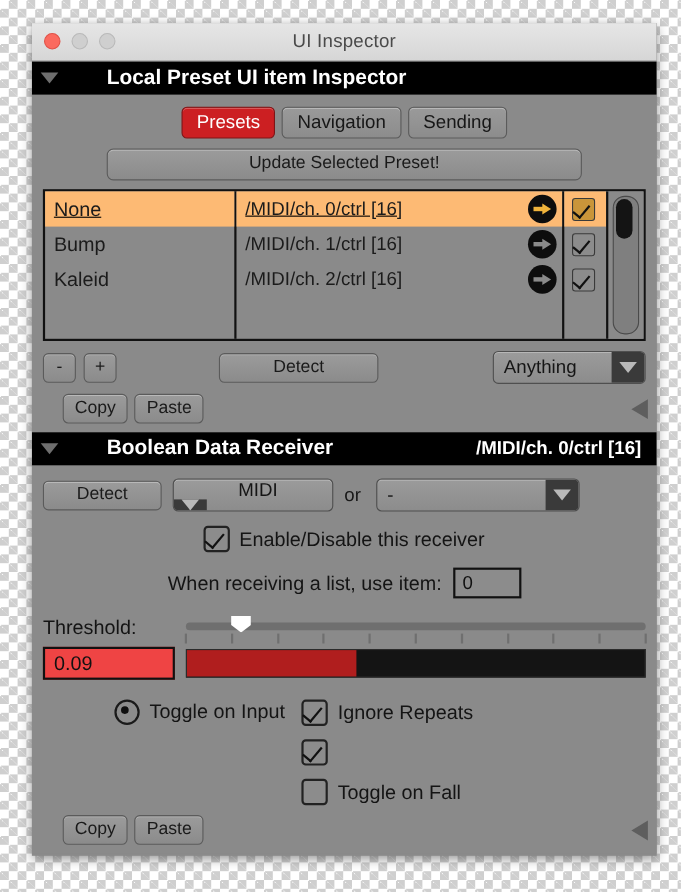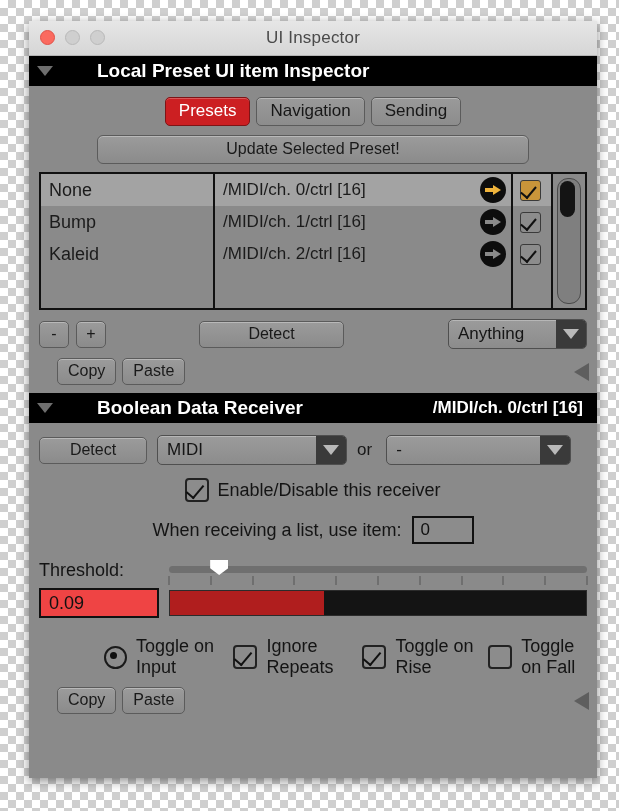--- a/index.html
+++ b/index.html
@@ -158,21 +158,21 @@
   .col-name   { width: 172px; border-right: 2px solid #111; }
   .col-path   { flex: 1; border-right: 2px solid #111; }
   .col-check  { width: 38px; }
   .rows { }
   .row {
     height: 32px;
     display: flex;
     align-items: center;
     box-sizing: border-box;
   }
-  .row.sel { background: #a3a3a3; }
+  .row.sel { background: #fdba74; text-decoration: underline; }
   .cell-name {
     font-size: 18px;
     color: #1b1b1b;
     padding-left: 8px;
     white-space: nowrap;
   }
   .cell-path {
     font-size: 17px;
     color: #1b1b1b;
     padding-left: 8px;
@@ -322,21 +322,21 @@
     border-right: 15px solid #5e5e5e;
   }
   
   .recv-row1 {
     display: flex;
     align-items: center;
     padding: 12px 10px 0 10px;
     gap: 10px;
   }
   .btn-detect-2 { width: 108px; text-align: center; }
-  .sel-midi { width: 190px; }
+  .sel-midi { width: 146px; flex-direction: column; }
   .or-text { font-size: 17px; color: #181818; }
   .sel-dash { width: 185px; margin-left: 4px; }
   .chk-row {
     display: flex;
     align-items: center;
     justify-content: center;
     gap: 8px;
     padding-top: 13px;
   }
   .chk-lg {
@@ -433,21 +433,21 @@
   .meter-fill {
     position: absolute;
     left: 0; top: 0; bottom: 0;
     background: #b01e1e;
   }
   
   .opt-grid {
     display: flex;
     padding: 18px 0 0 0;
   }
-  .opt-col { display: flex; gap: 12px; }
+  .opt-col { display: flex; flex-direction: column; gap: 12px; }
   .opt-col.left  { width: 245px; padding-left: 75px; box-sizing: border-box; }
   .opt-col.right { padding-left: 0; }
   .opt-item { display: flex; align-items: center; gap: 9px; }
   .radio {
     width: 19px; height: 19px;
     border-radius: 50%;
     border: 2px solid #1a1a1a;
     background: #8c8c8c;
     position: relative;
     flex: none;
@@ -634,21 +634,20 @@
           <span class="lbl">Toggle on Input</span>
         </div>
       </div>
       <div class="opt-col right">
         <div class="opt-item">
           <span class="chk-lg on"></span>
           <span class="lbl">Ignore Repeats</span>
         </div>
         <div class="opt-item">
           <span class="chk-lg on"></span>
-          <span class="lbl">Toggle on Rise</span>
         </div>
         <div class="opt-item">
           <span class="chk-lg"></span>
           <span class="lbl">Toggle on Fall</span>
         </div>
       </div>
     </div>
 
     <div class="cp-row">
       <div class="btn">Copy</div>

